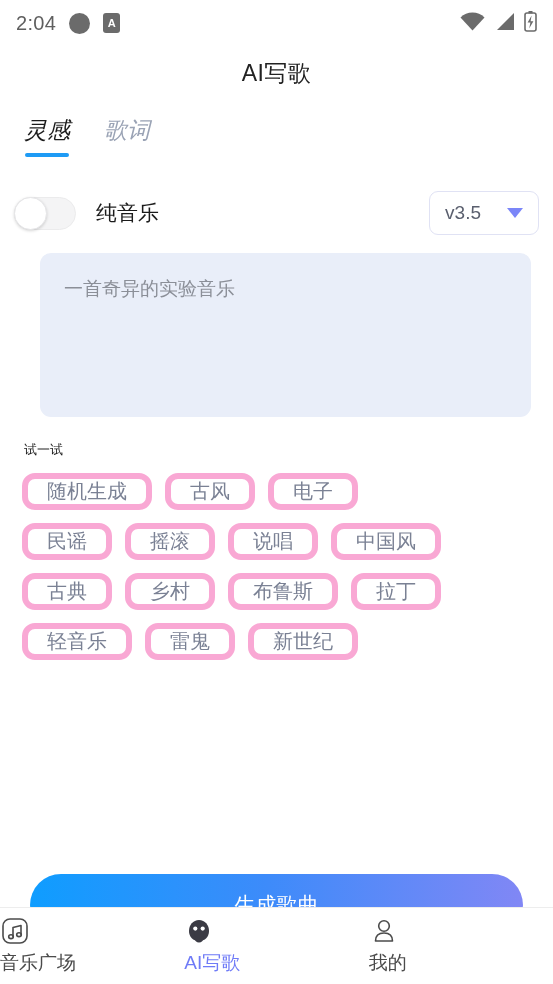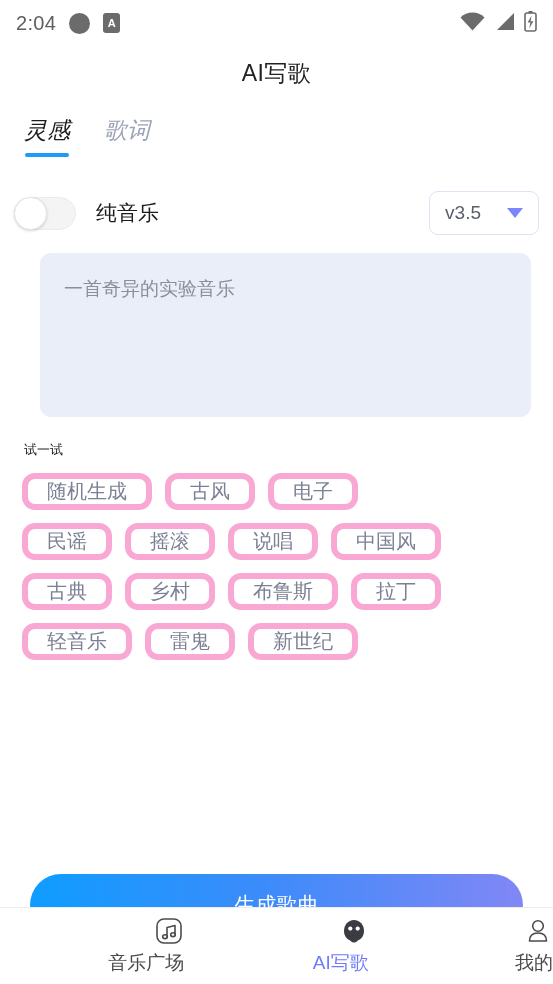--- a/index.html
+++ b/index.html
@@ -231,21 +231,21 @@
     height: 76px;
     border-top: 1px solid #ededed;
     background: #fff;
     display: flex;
     align-items: center;
   }
   .nav-item {
     flex: 1;
     display: flex;
     flex-direction: column;
-    align-items: flex-end;
+    align-items: flex-start;
     gap: 4px;
     cursor: pointer;
   }
   .nav-icon {
     height: 30px;
     display: flex;
     align-items: center;
     justify-content: center;
   }
   .nav-label {

